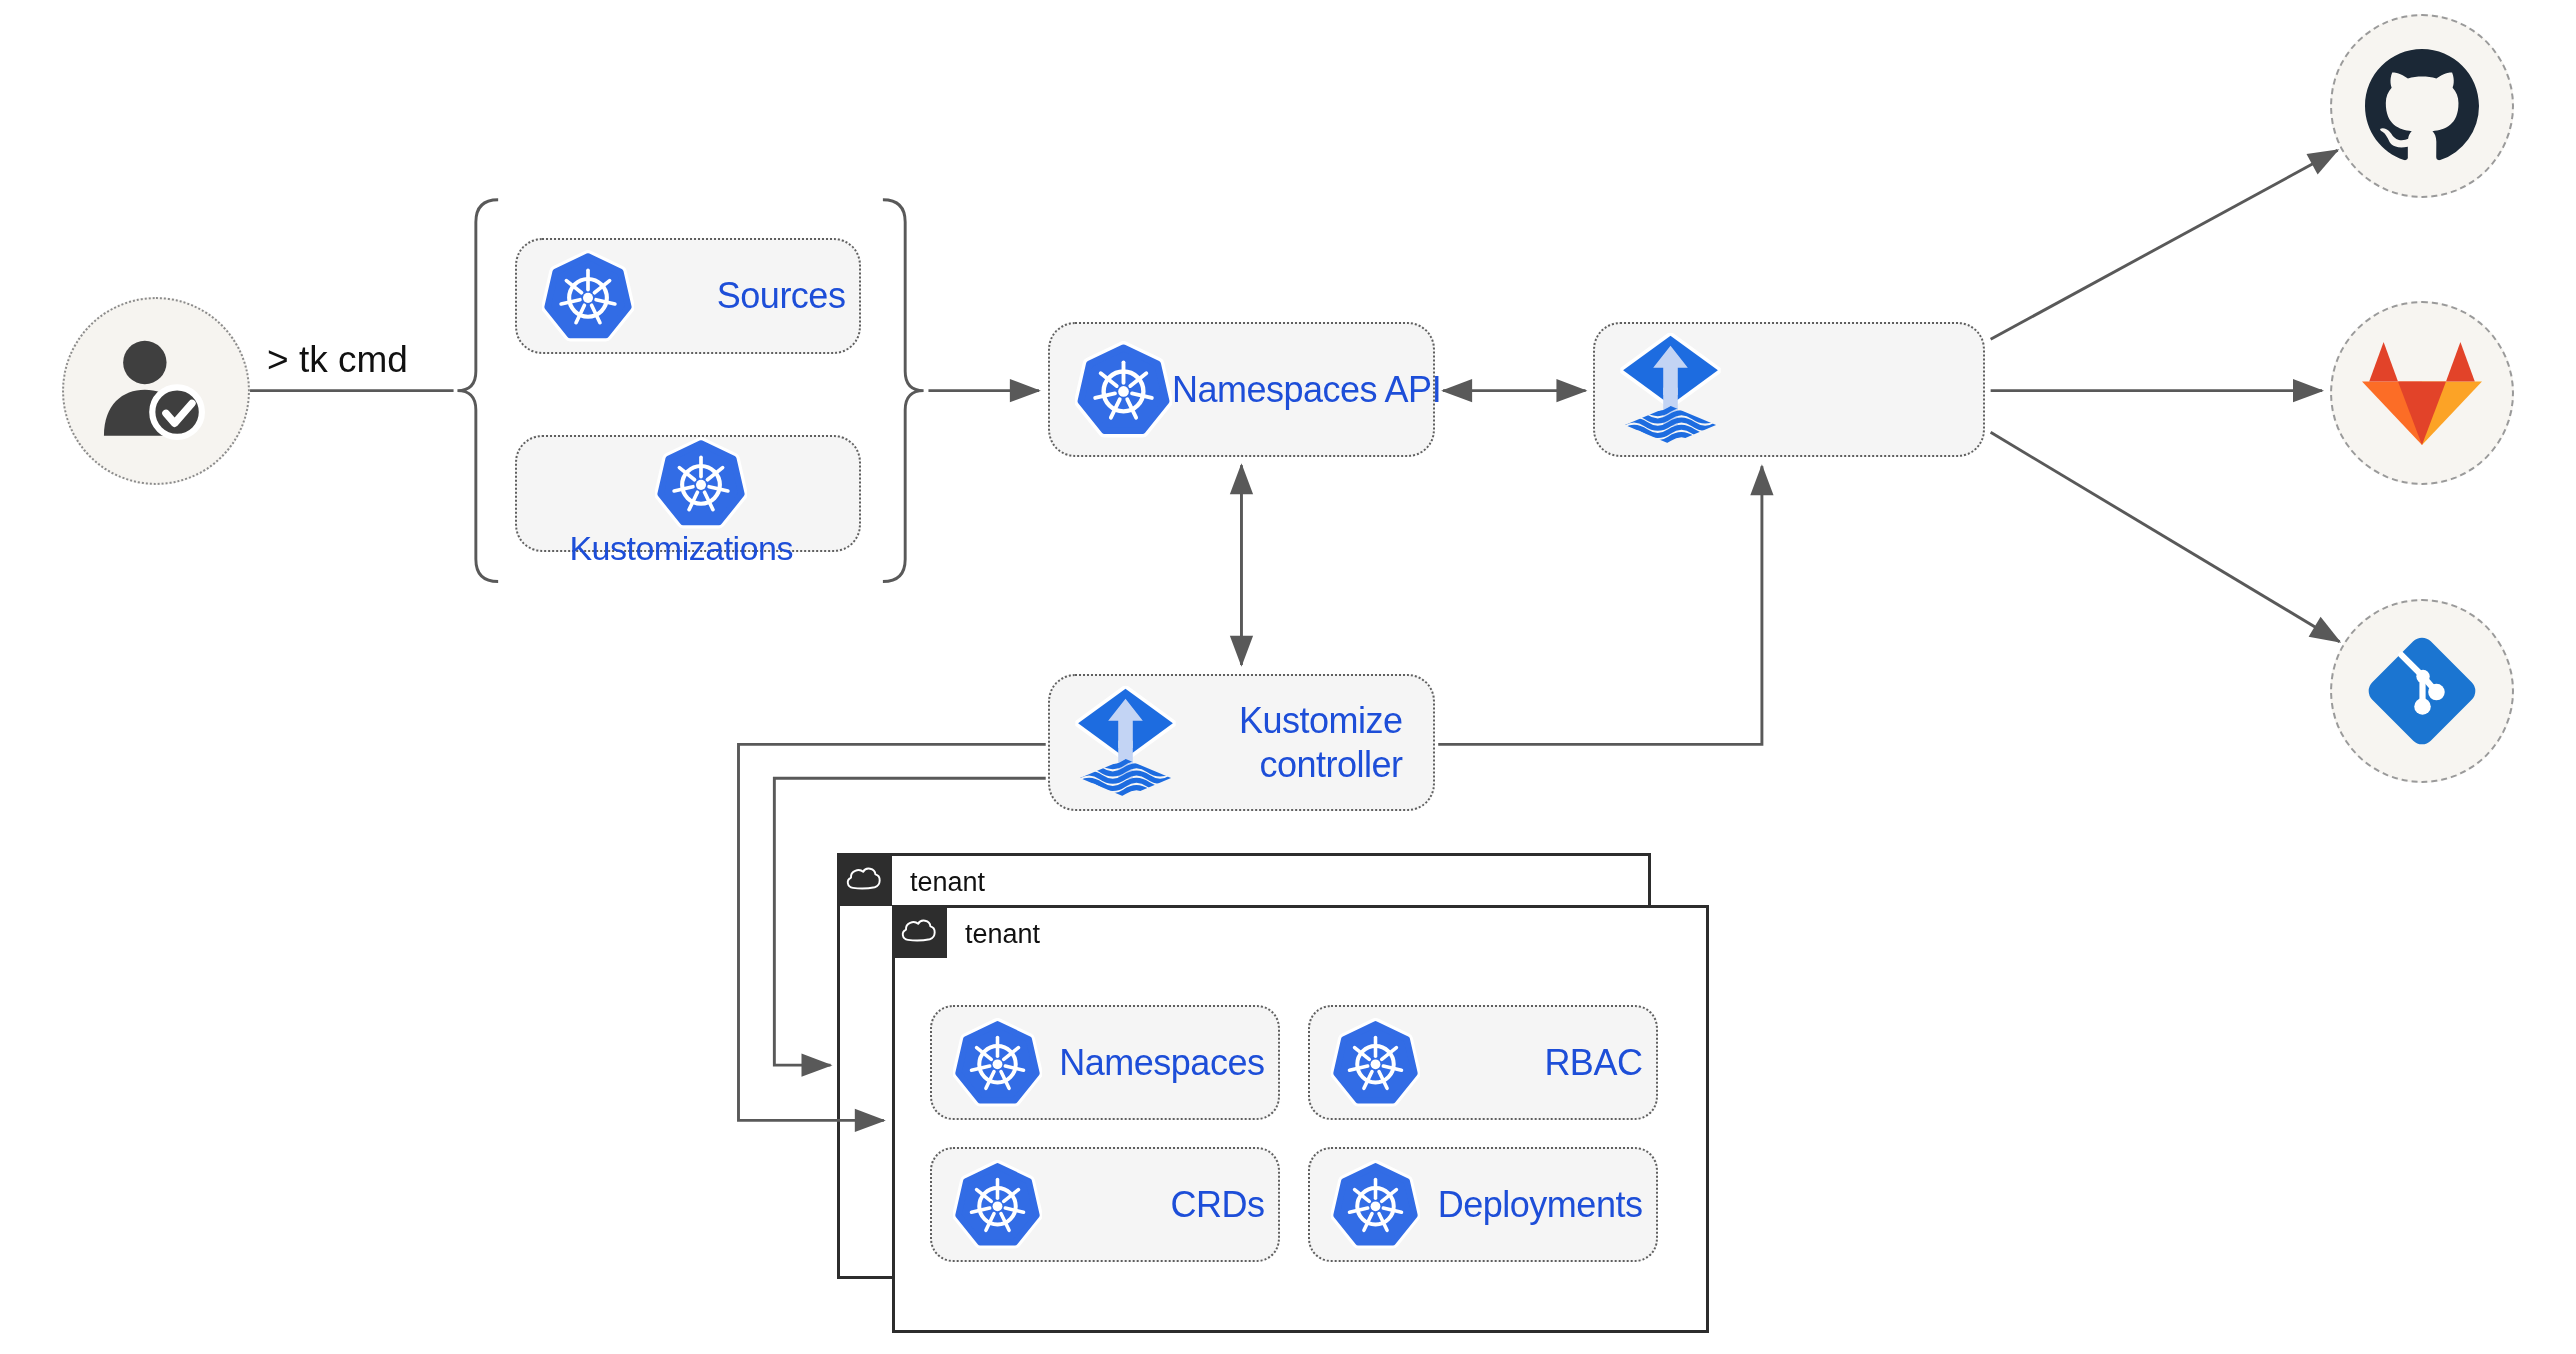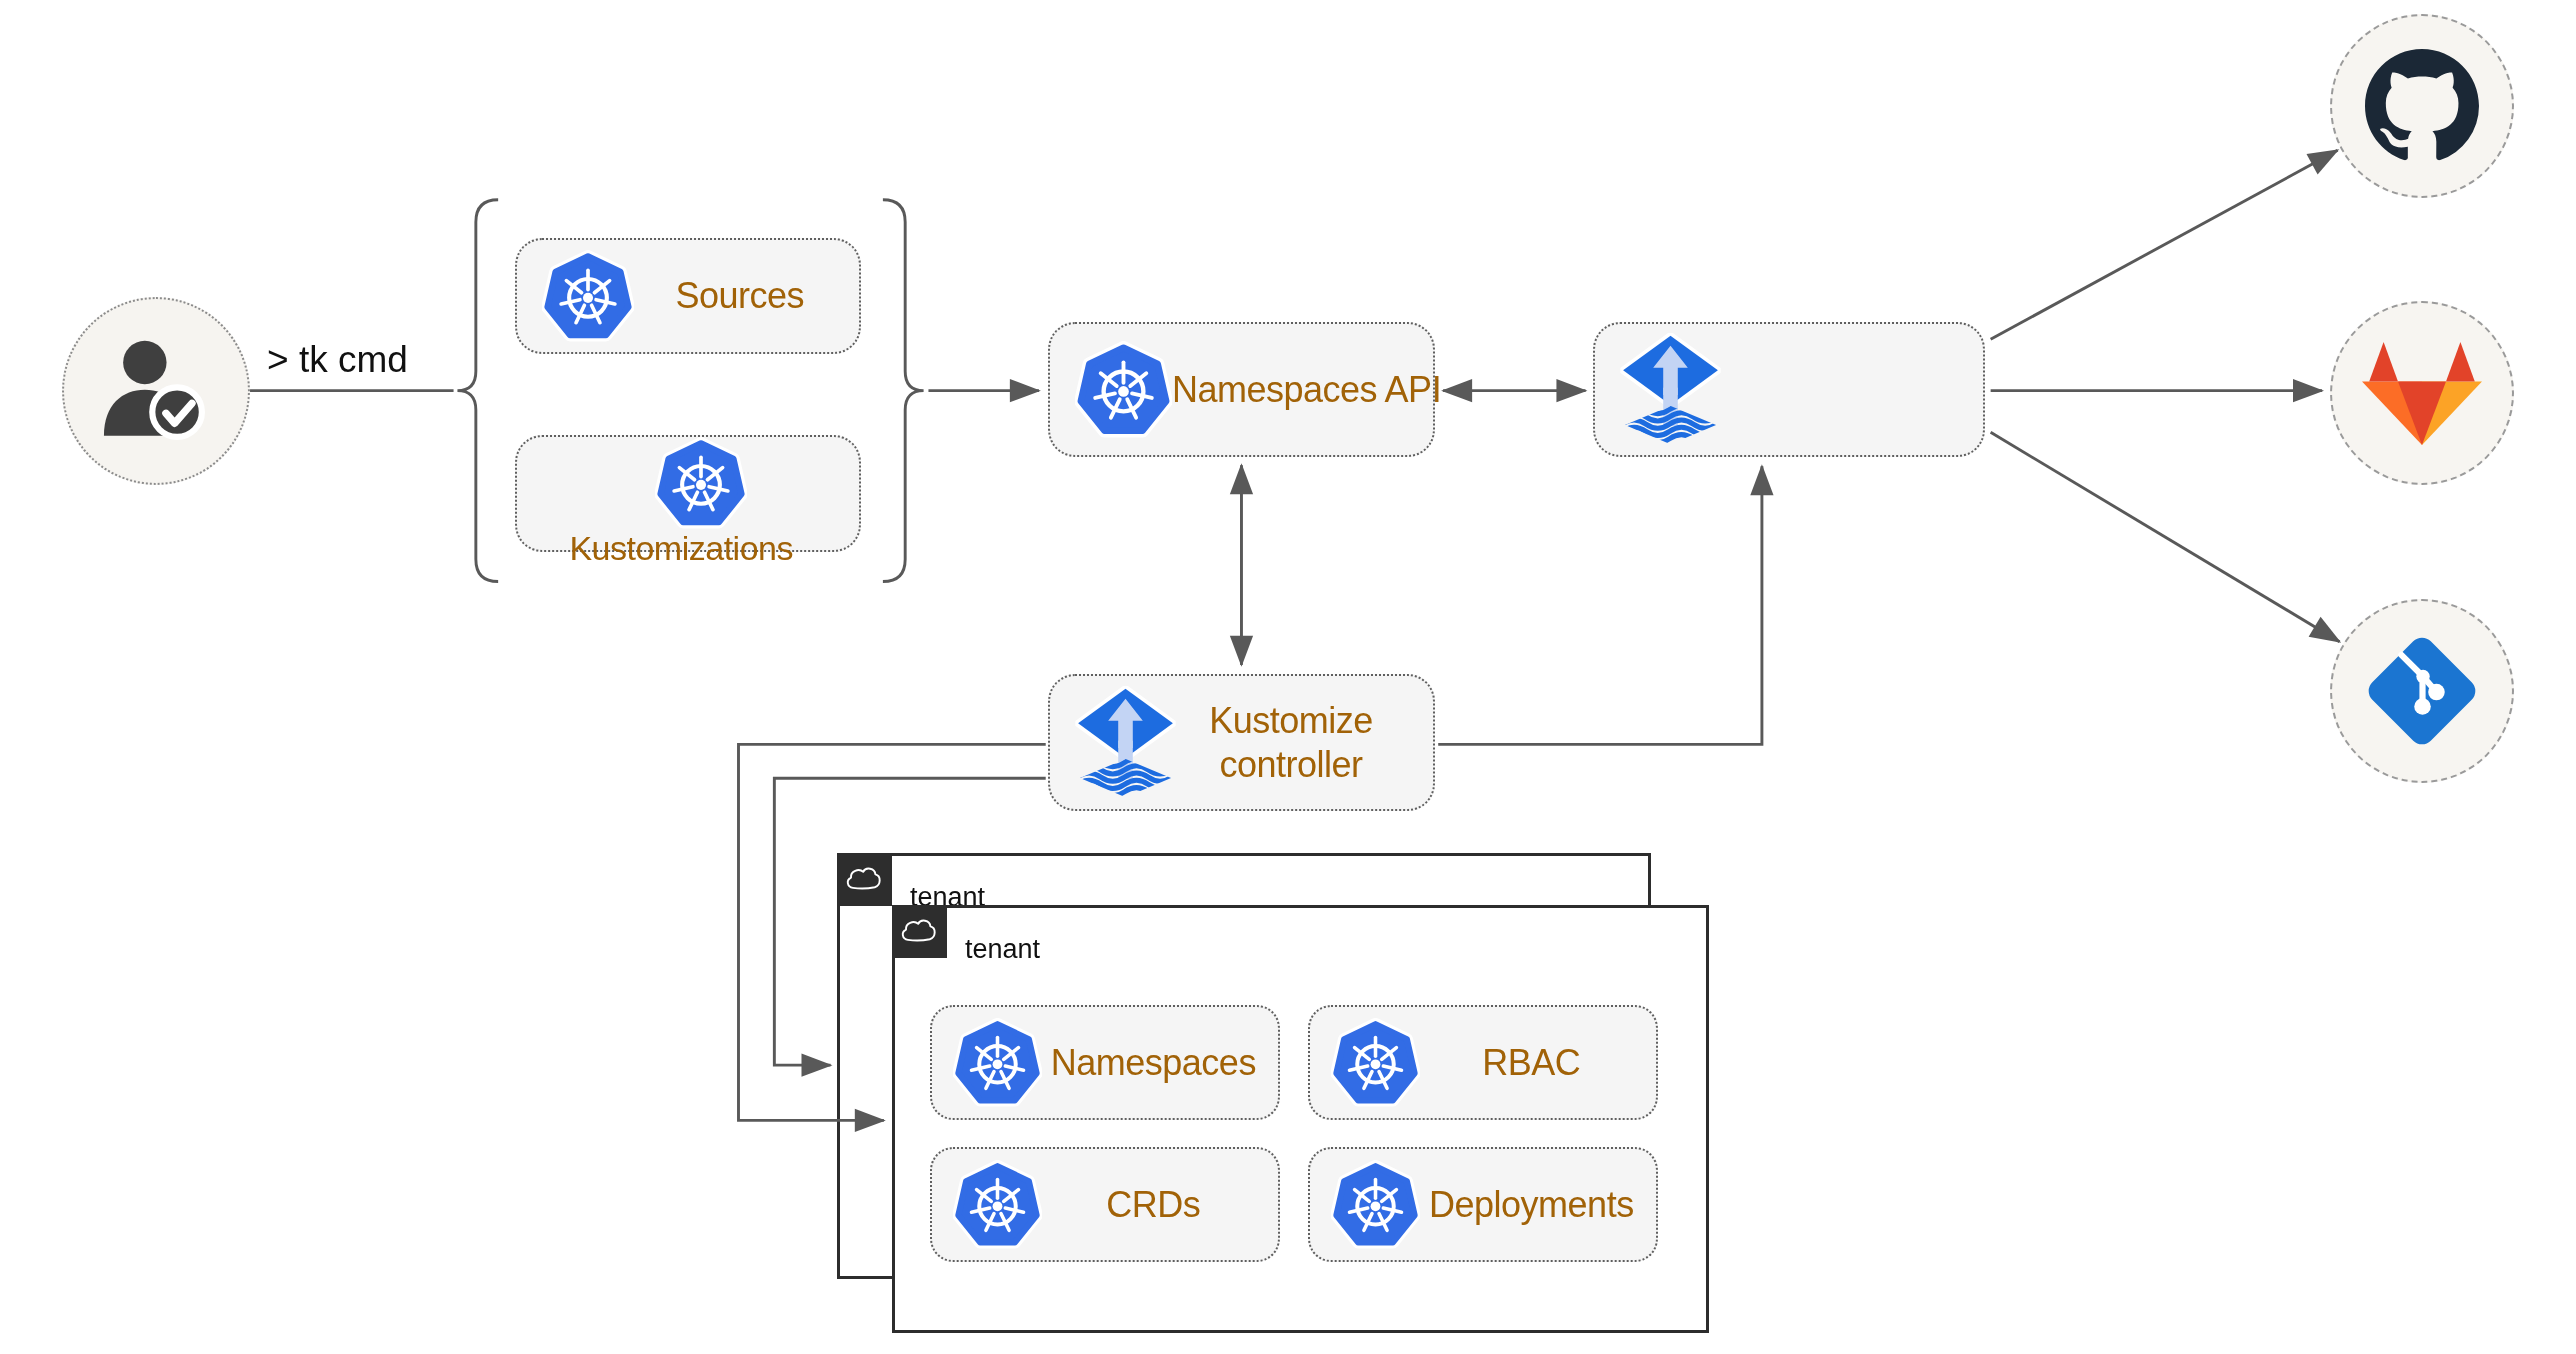--- a/index.html
+++ b/index.html
@@ -5,38 +5,38 @@
   html,body{margin:0;padding:0;background:#ffffff;}
   #canvas{position:relative;width:2576px;height:1355px;background:#ffffff;overflow:hidden;
           font-family:"Liberation Sans",sans-serif;color:#0c0c0c;}
   svg{display:block;}
   
   #connectors{position:absolute;left:0;top:0;z-index:20;pointer-events:none;}
   
   .node{position:absolute;background:#f5f5f5;border:2.4px dotted #5f5f5f;border-radius:27px;
         display:flex;align-items:center;z-index:5;box-sizing:border-box;}
   .node .nicon{flex:0 0 auto;margin-left:25px;}
-  .node .nlabel{flex:1;text-align:center;font-size:36px;letter-spacing:-0.5px;
-                white-space:nowrap;padding-right:13.6px;color:#a16207;}
+  .node .nlabel{flex:1;text-align:right;font-size:36px;letter-spacing:-0.5px;
+                white-space:nowrap;padding-right:13.6px;color:#1d4ed8;}
   .node .nlabel.wrap{white-space:normal;line-height:1.22;padding-right:27px;}
   
   .provider{position:absolute;width:184px;height:184px;border-radius:50%;
             background:#f7f5f1;border:2.4px dashed #9a9a9a;display:flex;
             align-items:center;justify-content:center;z-index:5;box-sizing:border-box;}
   
   .user-circle{position:absolute;left:62px;top:297px;width:188px;height:188px;border-radius:50%;
                background:#f6f4f0;border:2.4px dotted #8b8b8b;display:flex;align-items:center;
                justify-content:center;z-index:5;box-sizing:border-box;}
   .cli-label{position:absolute;left:267px;top:339px;width:174px;text-align:left;
              font-size:37px;color:#111;z-index:5;}
   
   .tenant{position:absolute;background:#ffffff;border:3.4px solid #2d2d2d;box-sizing:border-box;}
   .tenant .corner{position:absolute;left:-3.4px;top:-3.4px;width:55px;height:53px;background:#2d2d2d;
                   display:flex;align-items:center;justify-content:center;}
-  .tenant .tlabel{position:absolute;left:70px;top:26px;font-size:27px;color:#111;}
+  .tenant .tlabel{position:absolute;left:70px;top:11px;font-size:27px;color:#111;}
   #tenant-back{left:837px;top:853px;width:814px;height:426px;z-index:2;}
   #tenant-front{left:892px;top:905px;width:817px;height:428px;z-index:3;}
   
   .res{position:absolute;width:350px;height:115px;border-radius:23px;}
   #res-0{left:35px;top:97px;}  #res-1{left:413px;top:97px;}
   #res-2{left:35px;top:239px;}  #res-3{left:413px;top:239px;}
   .res .nicon{margin-left:21.3px;}
   .hidden-defs{position:absolute;width:0;height:0;overflow:hidden;}
 </style>
 </head>

